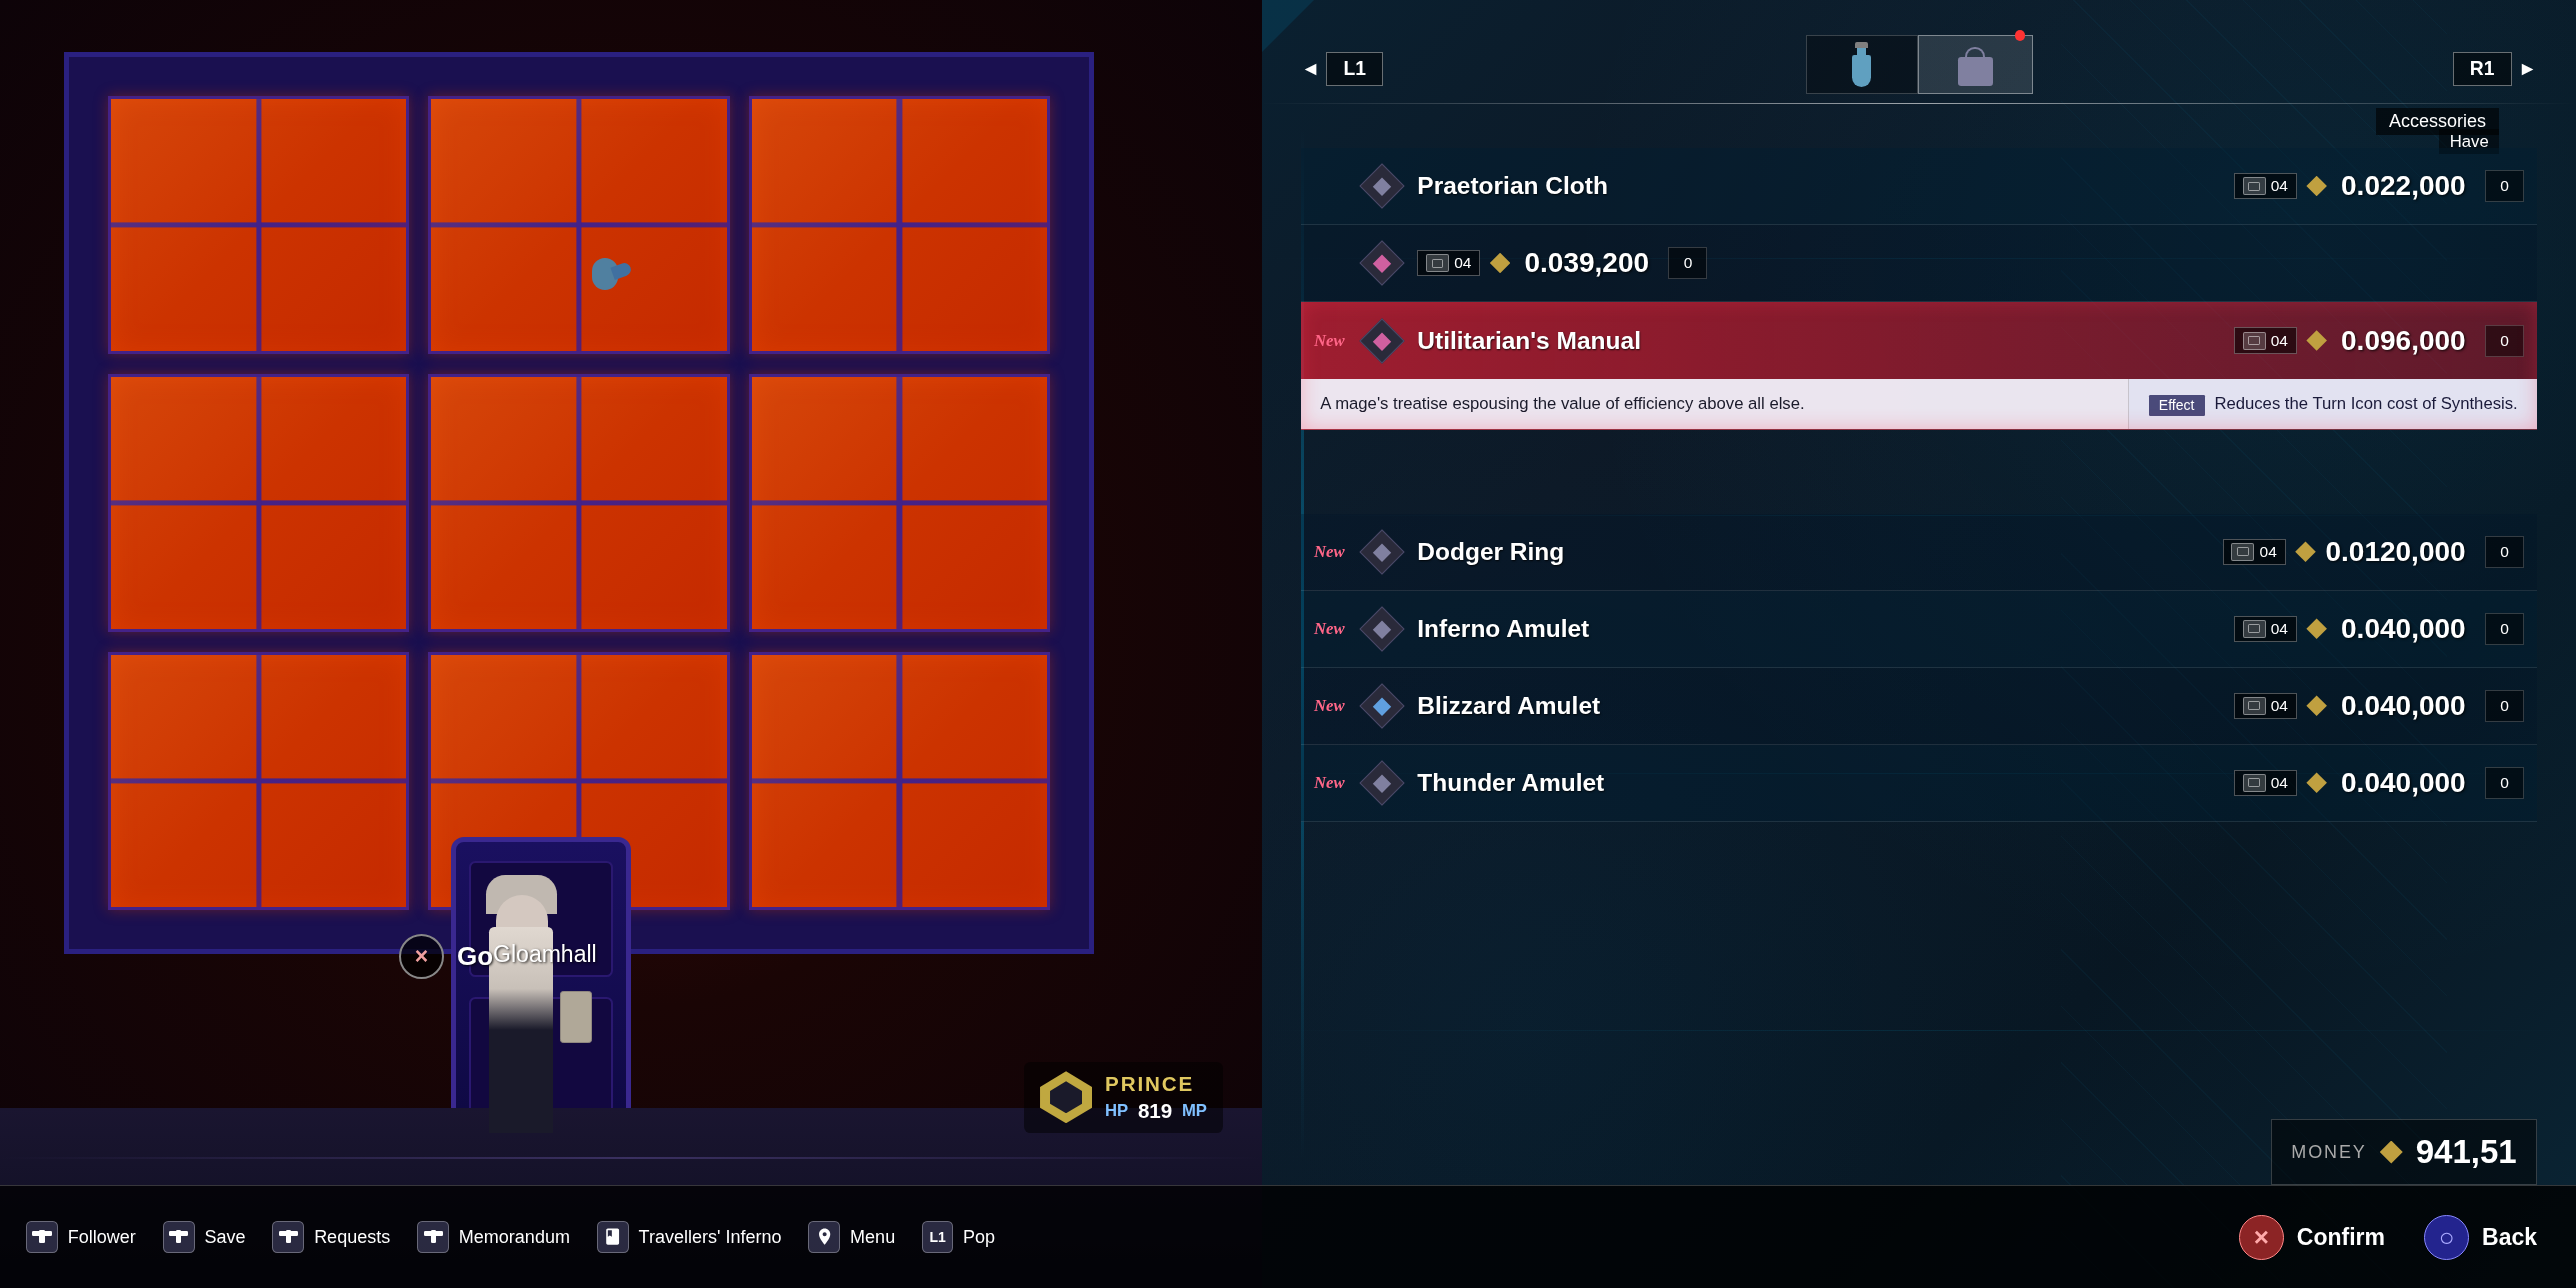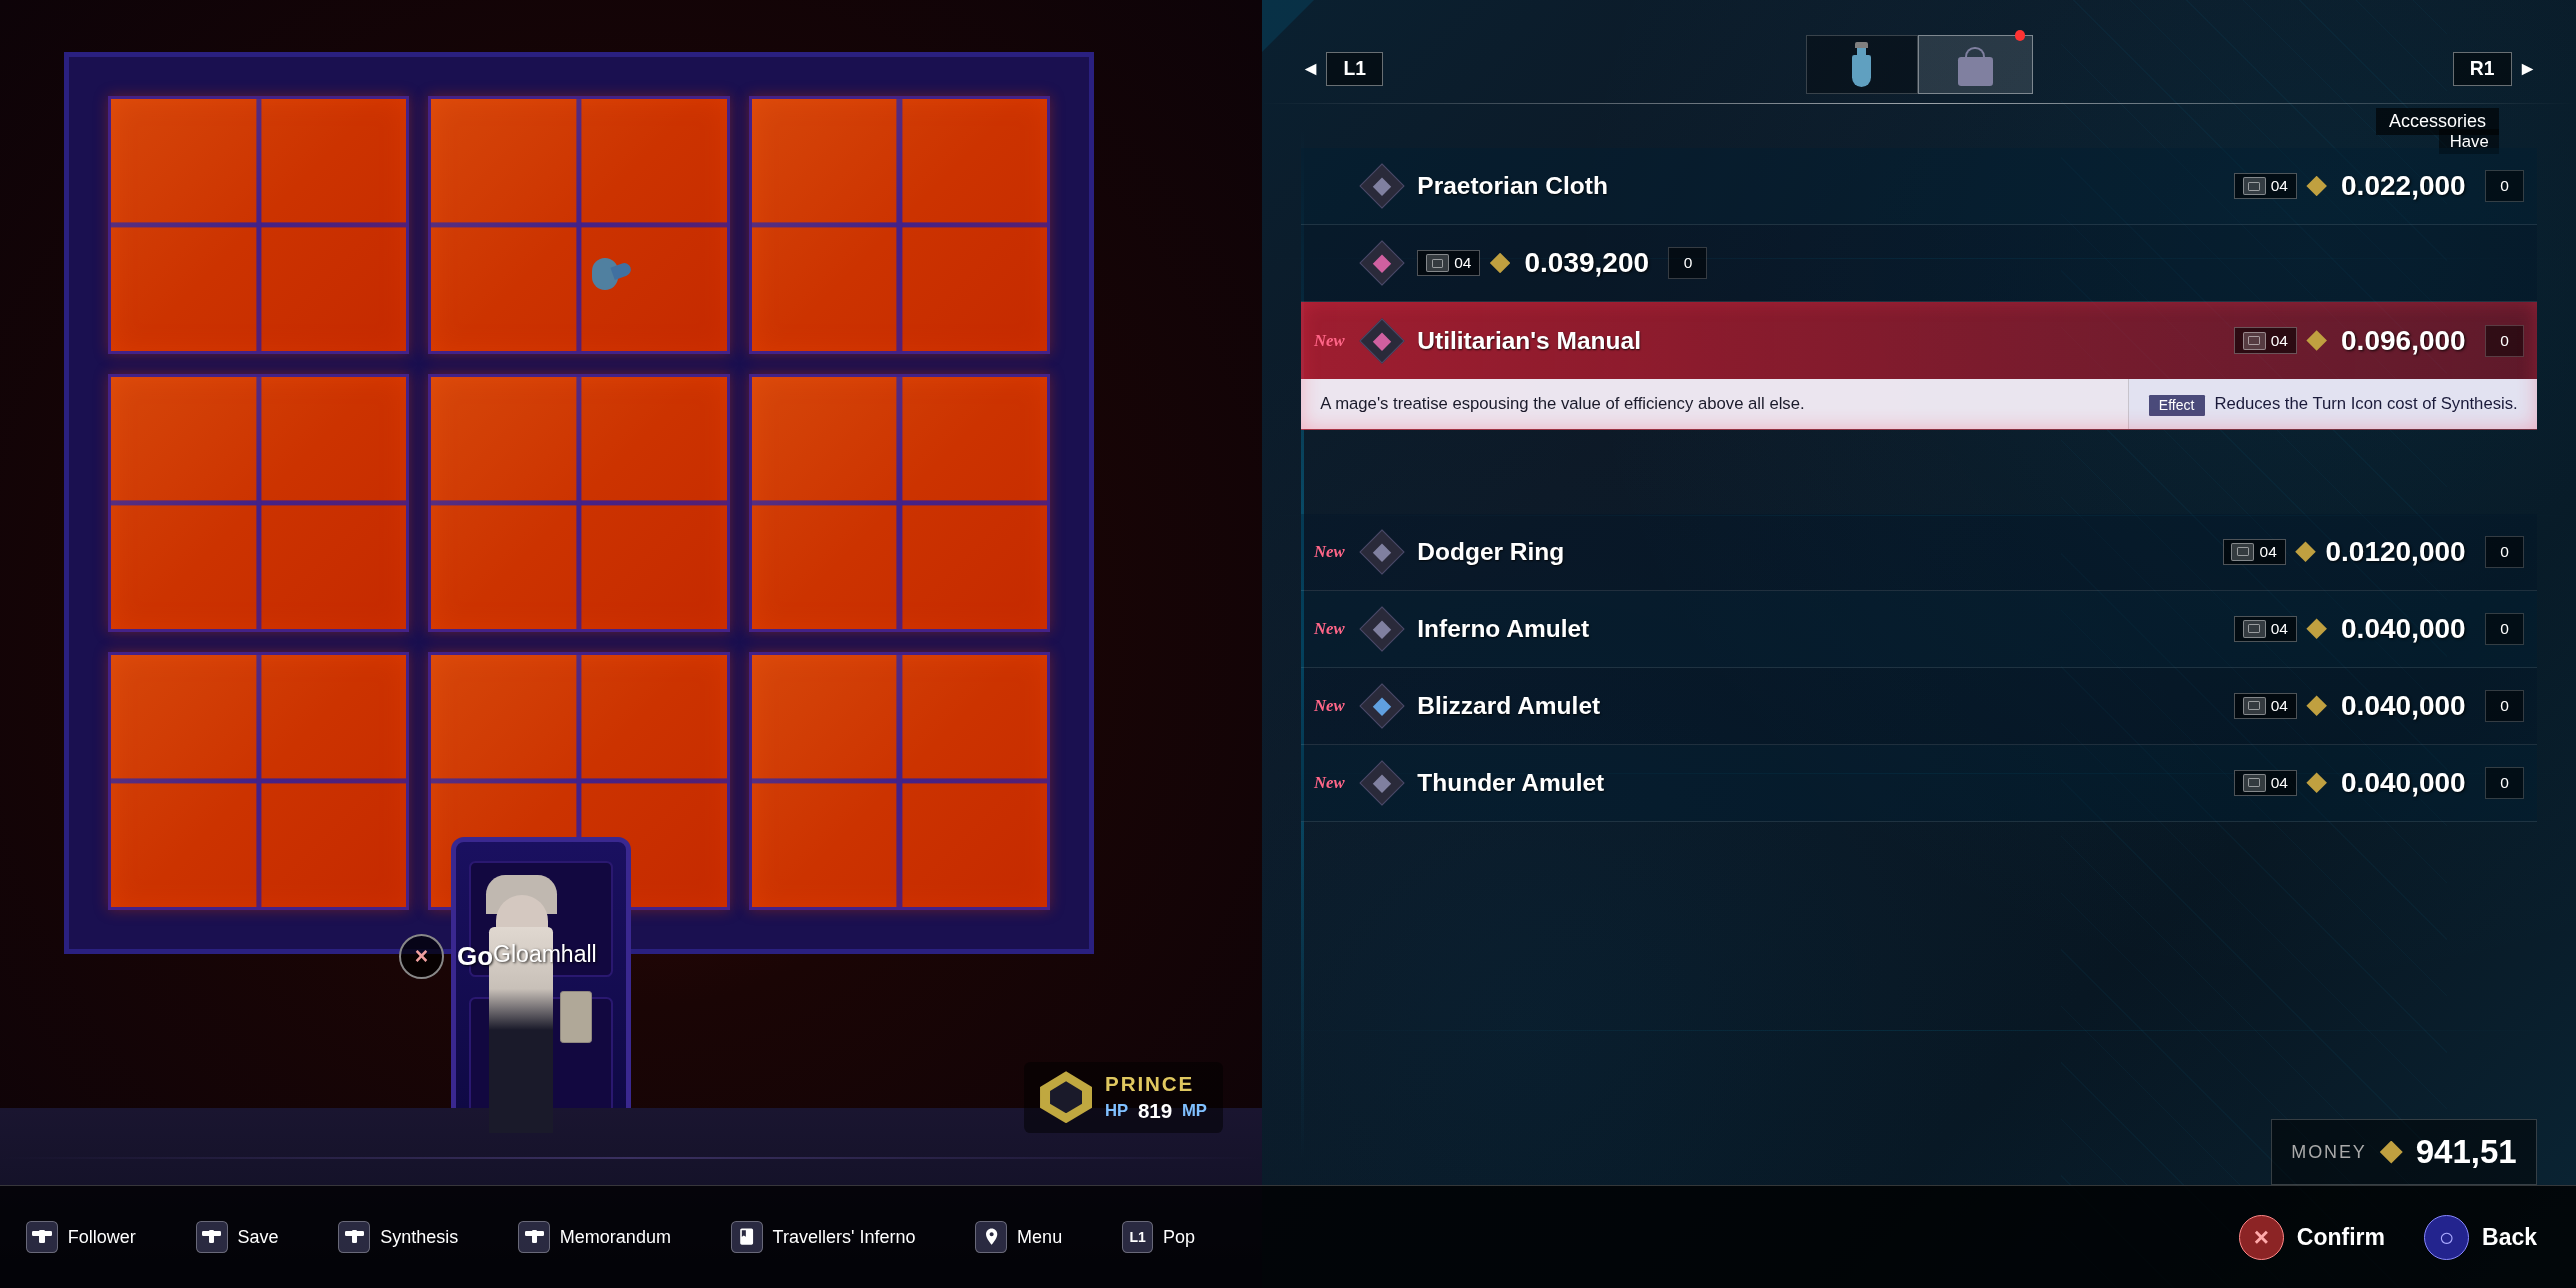--- a/index.html
+++ b/index.html
@@ -331,21 +331,21 @@
       position: absolute;
       bottom: 0;
       left: 0;
       right: 0;
       height: 103px;
       background: rgba(0,0,0,0.75);
       border-top: 1.3px solid rgba(255,255,255,0.2);
       display: flex;
       align-items: center;
       padding: 16px 26px;
-      gap: 60px;
+      gap: 27px;
     }
 
     .hud-item {
       display: flex;
       align-items: center;
       gap: 9.7px;
     }
 
     .hud-label {
       color: #ffffff;
@@ -934,21 +934,21 @@
       </div>
       <span class="hud-label">Save</span>
     </div>
     <div class="hud-item">
       <div class="hud-ctrl-icon">
         <div class="ctrl-cross">
           <div class="ctrl-h"></div>
           <div class="ctrl-v" style="margin-top:-7.7px"></div>
         </div>
       </div>
-      <span class="hud-label">Synthesis</span>
+      <span class="hud-label">Requests</span>
     </div>
     <div class="hud-item">
       <div class="hud-ctrl-icon">
         <div class="ctrl-cross">
           <div class="ctrl-h"></div>
           <div class="ctrl-v" style="margin-top:-7.7px"></div>
         </div>
       </div>
       <span class="hud-label">Memorandum</span>
     </div>

